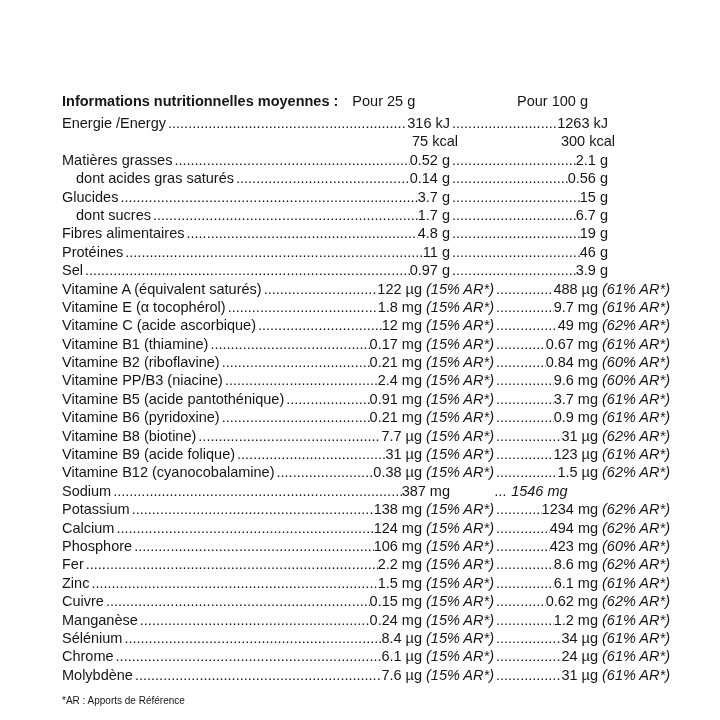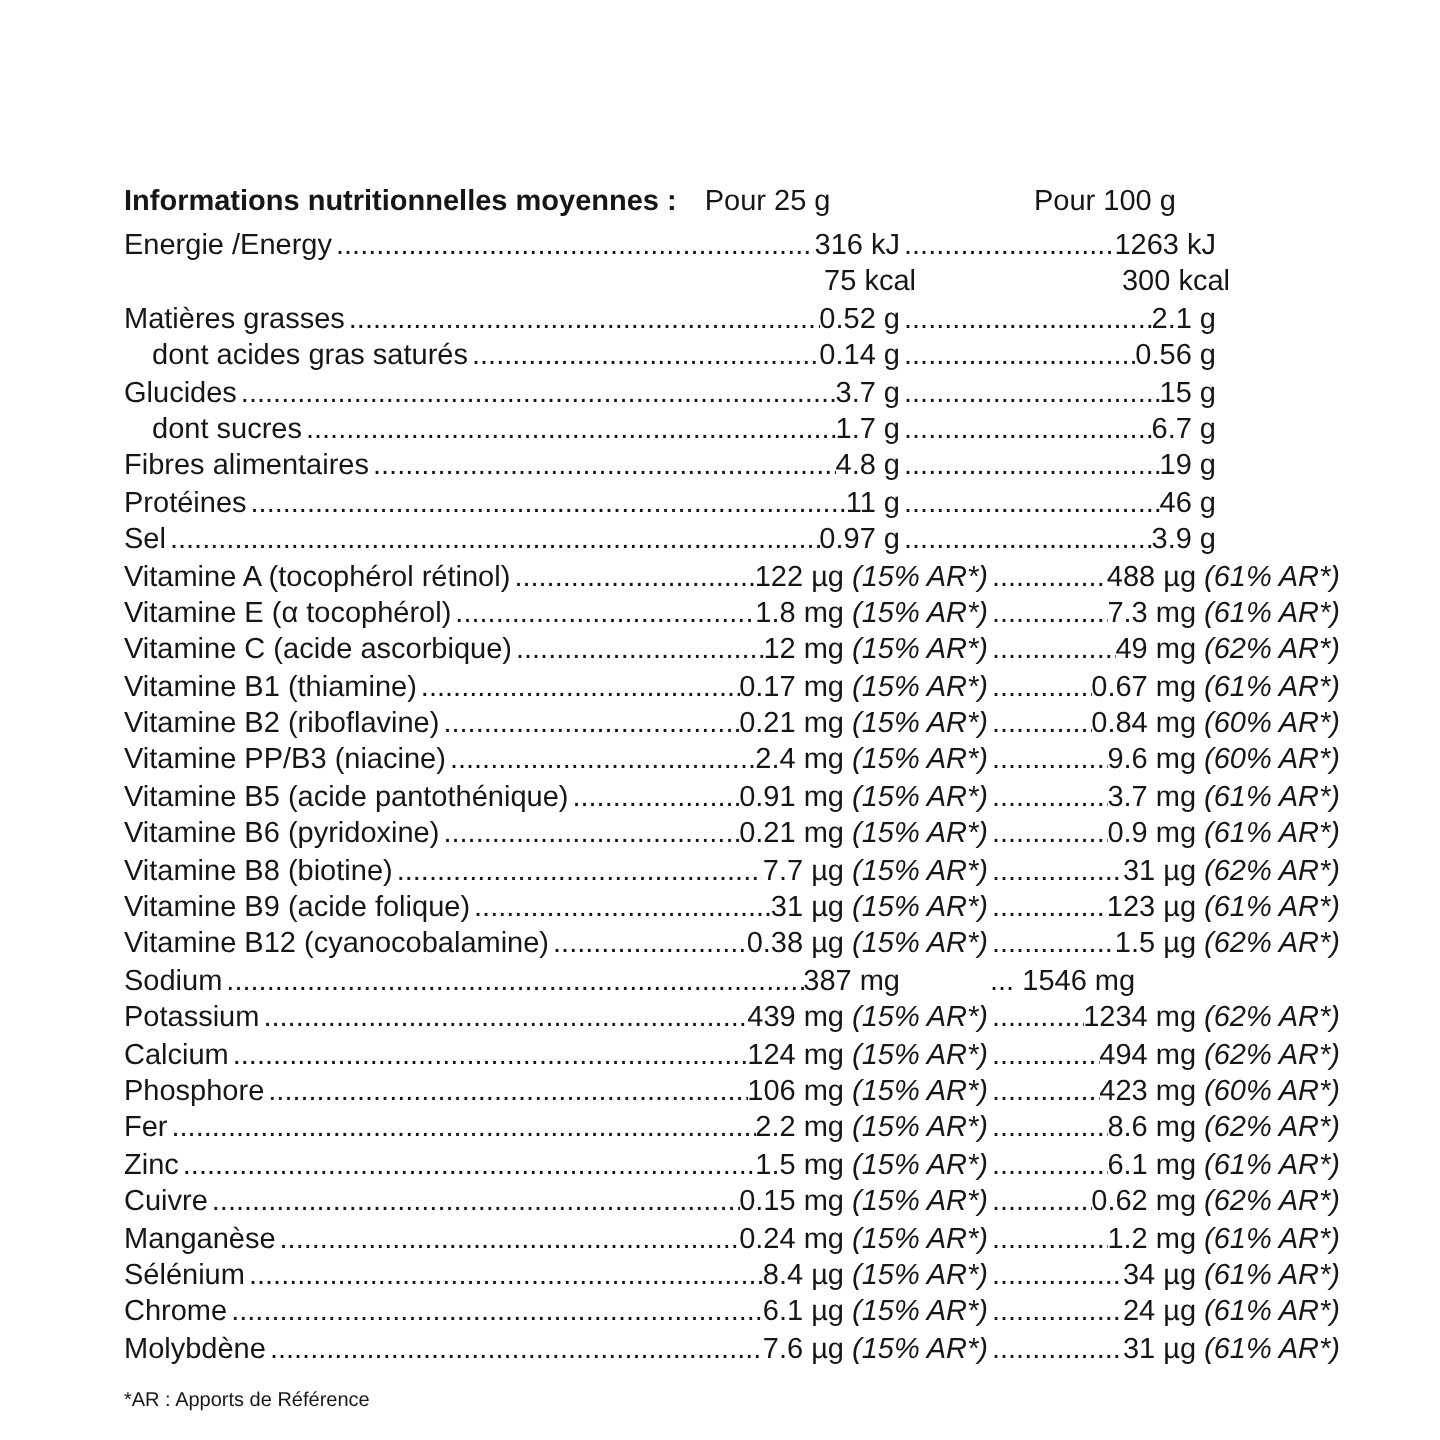--- a/index.html
+++ b/index.html
@@ -71,21 +71,21 @@
     align-items: baseline;
     flex: 1 1 auto;
     overflow: hidden;
   }
   .row:not(.has-ar2) { padding-right: 62px; }
   
   .row.kcal .c1 { width: 396px; }
   .row.kcal .dots { visibility: hidden; }
   .row.kcal { padding-right: 55px; }
   
-  .row.sodium .c2 { flex: 0 0 auto; margin-left: 45px; }
+  .row.sodium .c2 { flex: 0 0 auto; margin-left: 45px; font-style: italic; }
   .row.sodium .v2::before { content: "... "; }
   
   .footnote {
     margin-top: 8px;
     font-size: 10px;
     line-height: 18px;
   }
 </style>
 </head>
 <body>
@@ -218,42 +218,42 @@
 
     <span class="c2">
       <span class="dots"></span>
       <span class="v2">3.9 g</span>
     </span>
 
   </div>
 
   <div class="row has-ar has-ar2">
     <span class="c1">
-      <span class="label">Vitamine A (tocophérol rétinol)</span>
+      <span class="label">Vitamine A (équivalent saturés)</span>
       <span class="dots"></span>
       <span class="v1">122 µg</span>
     </span>
     <span class="ar ar1">(15% AR*)</span>
     <span class="c2">
       <span class="dots"></span>
       <span class="v2">488 µg</span>
     </span>
     <span class="ar ar2">(61% AR*)</span>
   </div>
 
   <div class="row has-ar has-ar2">
     <span class="c1">
       <span class="label">Vitamine E (α tocophérol)</span>
       <span class="dots"></span>
       <span class="v1">1.8 mg</span>
     </span>
     <span class="ar ar1">(15% AR*)</span>
     <span class="c2">
       <span class="dots"></span>
-      <span class="v2">7.3 mg</span>
+      <span class="v2">9.7 mg</span>
     </span>
     <span class="ar ar2">(61% AR*)</span>
   </div>
 
   <div class="row has-ar has-ar2">
     <span class="c1">
       <span class="label">Vitamine C (acide ascorbique)</span>
       <span class="dots"></span>
       <span class="v1">12 mg</span>
     </span>
@@ -388,21 +388,21 @@
 
       <span class="v2">1546 mg</span>
     </span>
 
   </div>
 
   <div class="row has-ar has-ar2">
     <span class="c1">
       <span class="label">Potassium</span>
       <span class="dots"></span>
-      <span class="v1">439 mg</span>
+      <span class="v1">138 mg</span>
     </span>
     <span class="ar ar1">(15% AR*)</span>
     <span class="c2">
       <span class="dots"></span>
       <span class="v2">1234 mg</span>
     </span>
     <span class="ar ar2">(62% AR*)</span>
   </div>
 
   <div class="row has-ar has-ar2">

